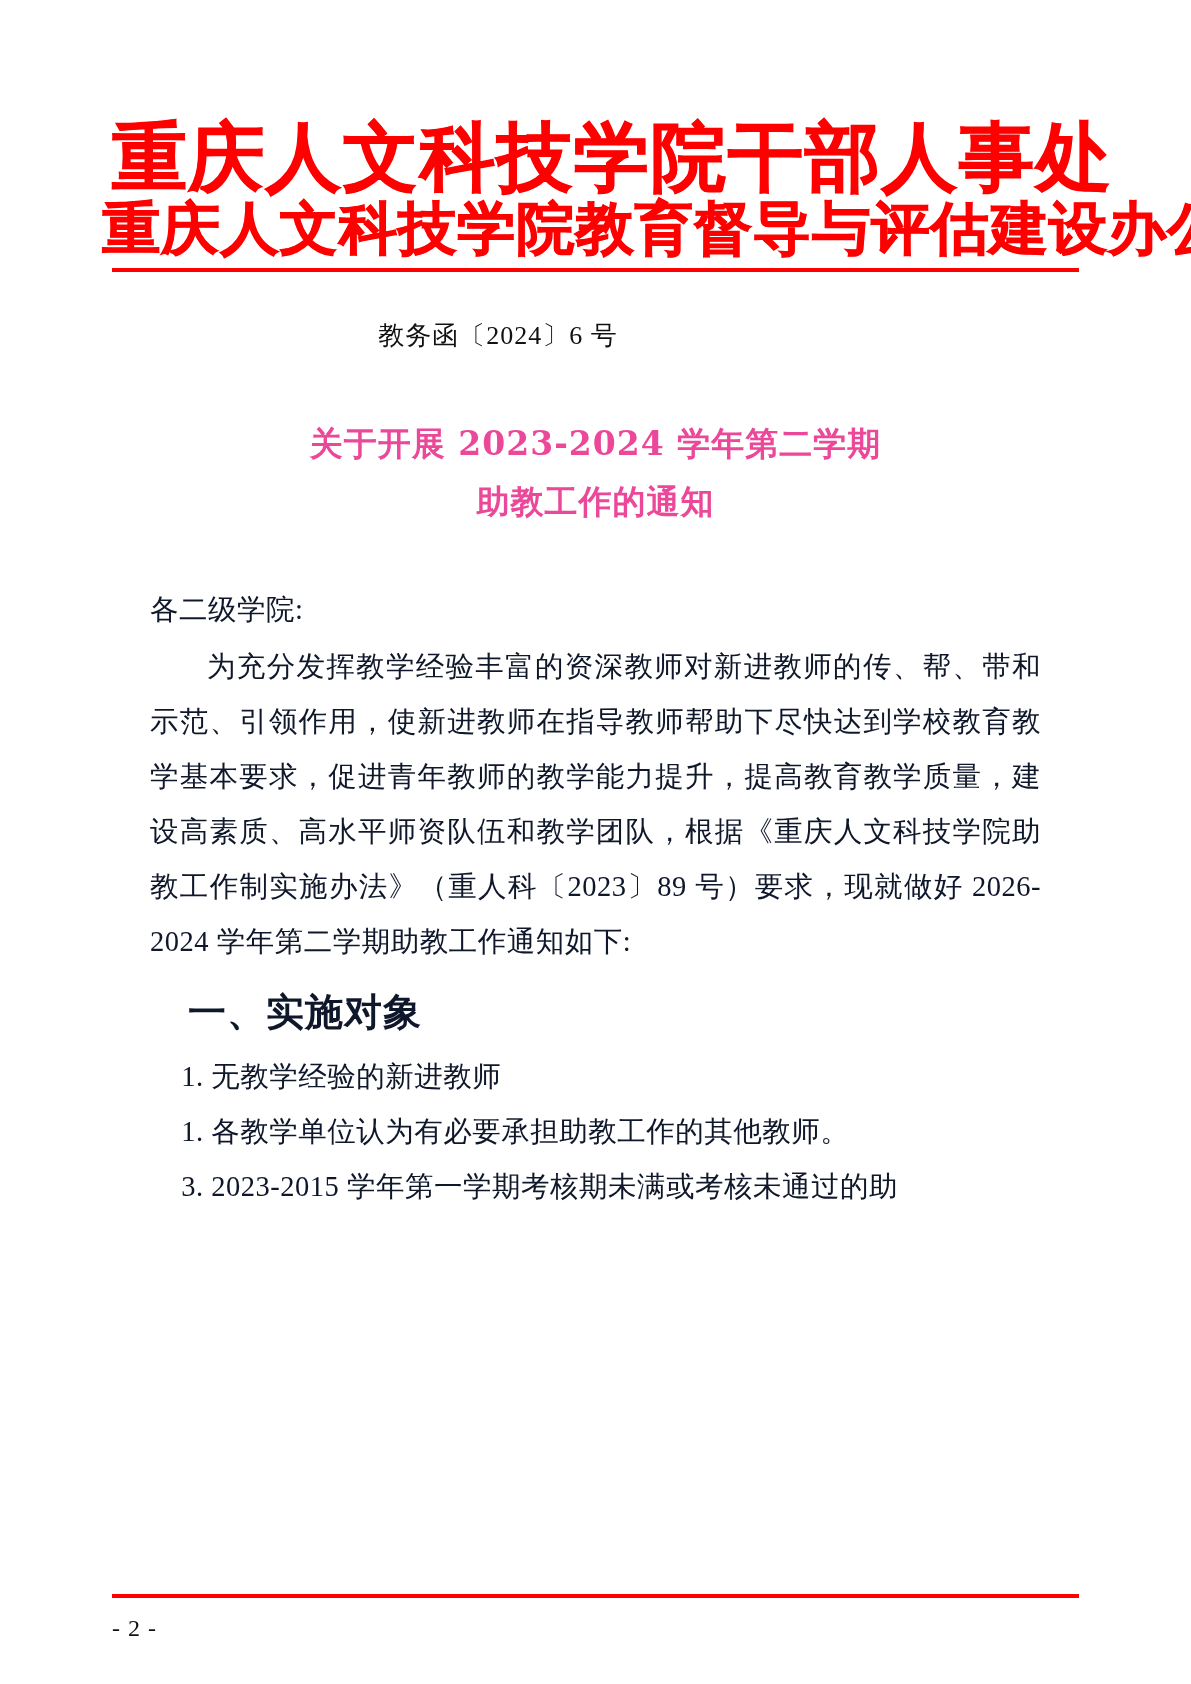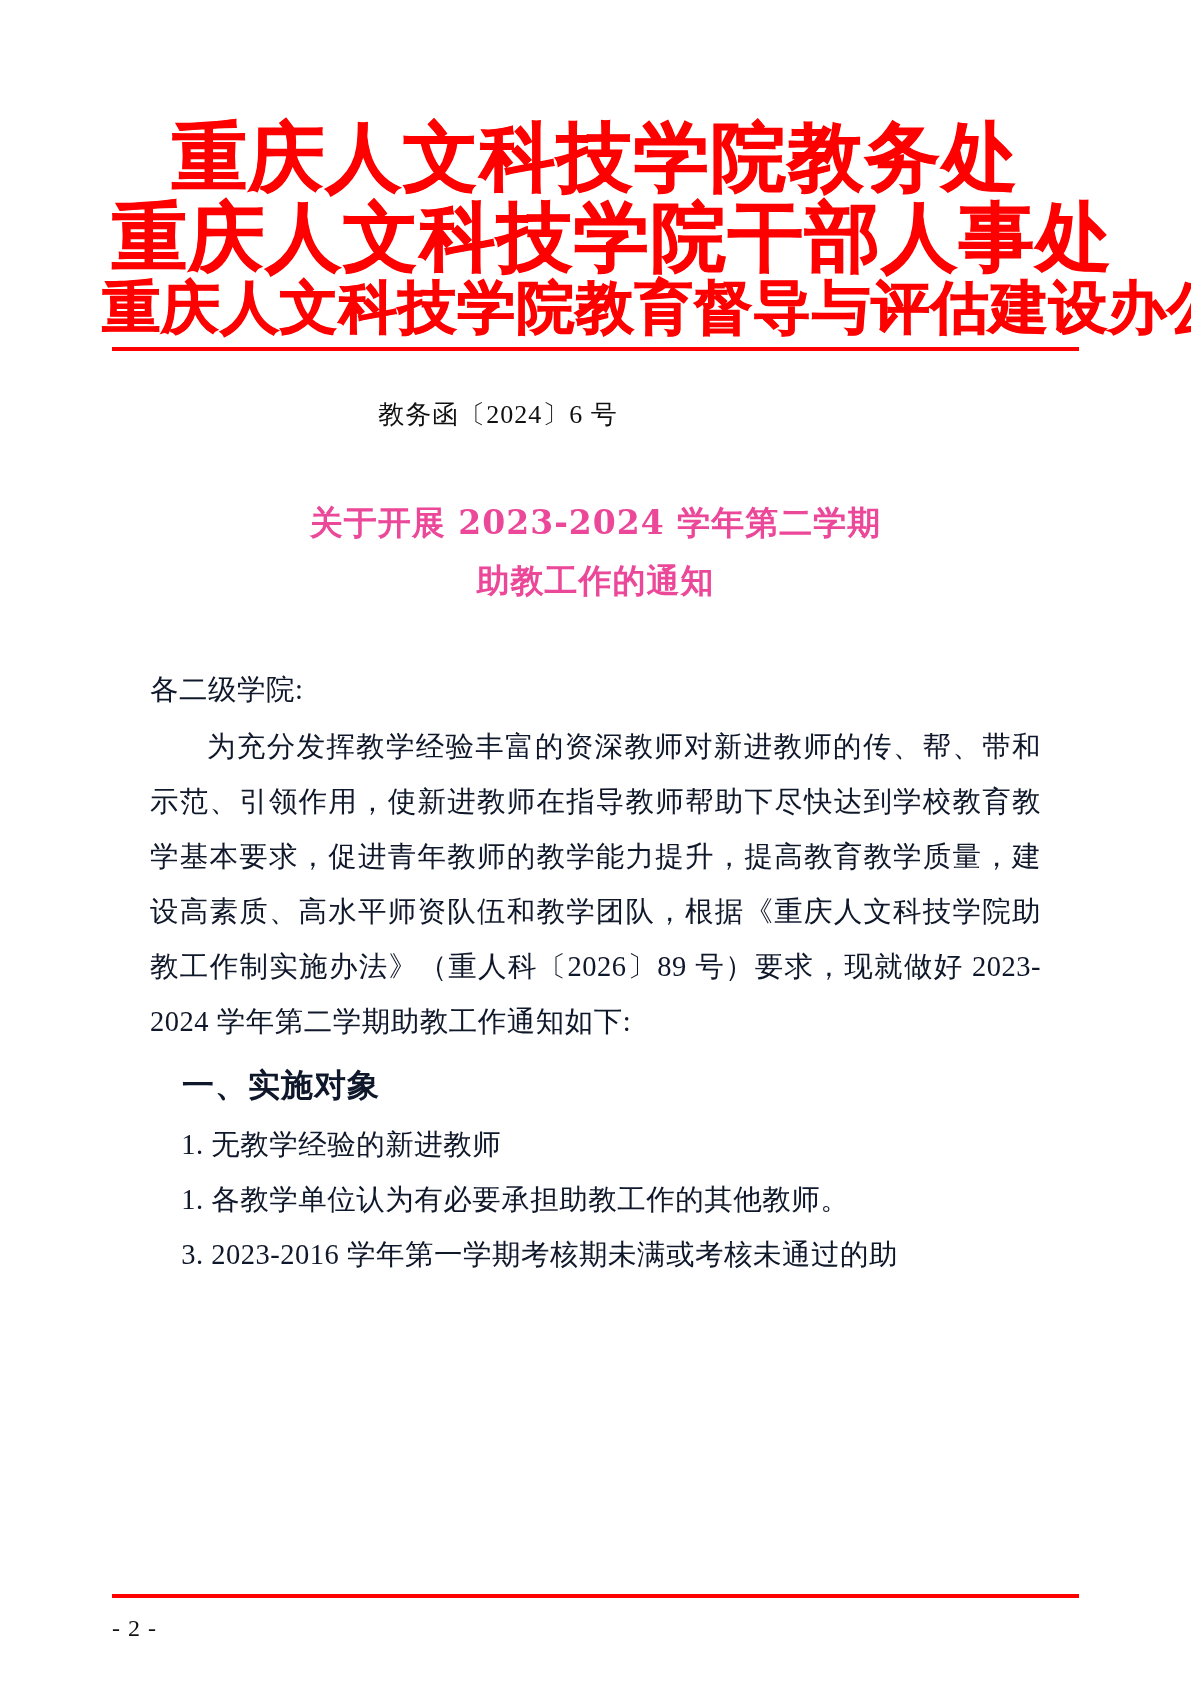--- a/index.html
+++ b/index.html
@@ -85,21 +85,21 @@
   }
   .para {
     text-indent: 2em;
     text-align: justify;
   }
   .section-heading {
     font-weight: bold;
     margin-top: 6px;
     text-indent: 1em;
     font-family: "DejaVu Serif", "Liberation Serif", serif;
-    font-size: 32px;
+    font-size: 38px;
     letter-spacing: 1px;
   }
   .list-item {
     text-indent: 1.1em;
   }
   .footer-rule {
     position: absolute;
     left: 112px;
     right: 112px;
     bottom: 86px;
@@ -113,38 +113,37 @@
     color: #111111;
     letter-spacing: 1px;
   }
 </style>
 </head>
 <body>
 
 <div class="page">
 
   <div class="doc-header">
-    <div class="header-line header-line-1">重庆人文科技学院教务处</div>
     <div class="header-line header-line-2">重庆人文科技学院干部人事处</div>
     <div class="header-line header-line-3">重庆人文科技学院教育督导与评估建设办公室</div>
   </div>
   <div class="header-rule"></div>
 
   <div class="doc-number">教务函〔2024〕6 号</div>
 
   <div class="doc-title">
     <div>关于开展 2023-2024 学年第二学期</div>
     <div>助教工作的通知</div>
   </div>
 
   <div class="body-block">
     <div class="salutation">各二级学院:</div>
-    <div class="para">为充分发挥教学经验丰富的资深教师对新进教师的传、帮、带和示范、引领作用，使新进教师在指导教师帮助下尽快达到学校教育教学基本要求，促进青年教师的教学能力提升，提高教育教学质量，建设高素质、高水平师资队伍和教学团队，根据《重庆人文科技学院助教工作制实施办法》（重人科〔2026〕89 号）要求，现就做好 2023-2024 学年第二学期助教工作通知如下:</div>
+    <div class="para">为充分发挥教学经验丰富的资深教师对新进教师的传、帮、带和示范、引领作用，使新进教师在指导教师帮助下尽快达到学校教育教学基本要求，促进青年教师的教学能力提升，提高教育教学质量，建设高素质、高水平师资队伍和教学团队，根据《重庆人文科技学院助教工作制实施办法》（重人科〔2023〕89 号）要求，现就做好 2026-2024 学年第二学期助教工作通知如下:</div>
     <div class="section-heading">一、实施对象</div>
     <div class="list-item">1. 无教学经验的新进教师</div>
     <div class="list-item">1. 各教学单位认为有必要承担助教工作的其他教师。</div>
-    <div class="list-item">3. 2023-2016 学年第一学期考核期未满或考核未通过的助</div>
+    <div class="list-item">3. 2023-2015 学年第一学期考核期未满或考核未通过的助</div>
   </div>
 
   <div class="footer-rule"></div>
   <div class="page-number">- 2 -</div>
 
 </div>
 
 </body></html>

